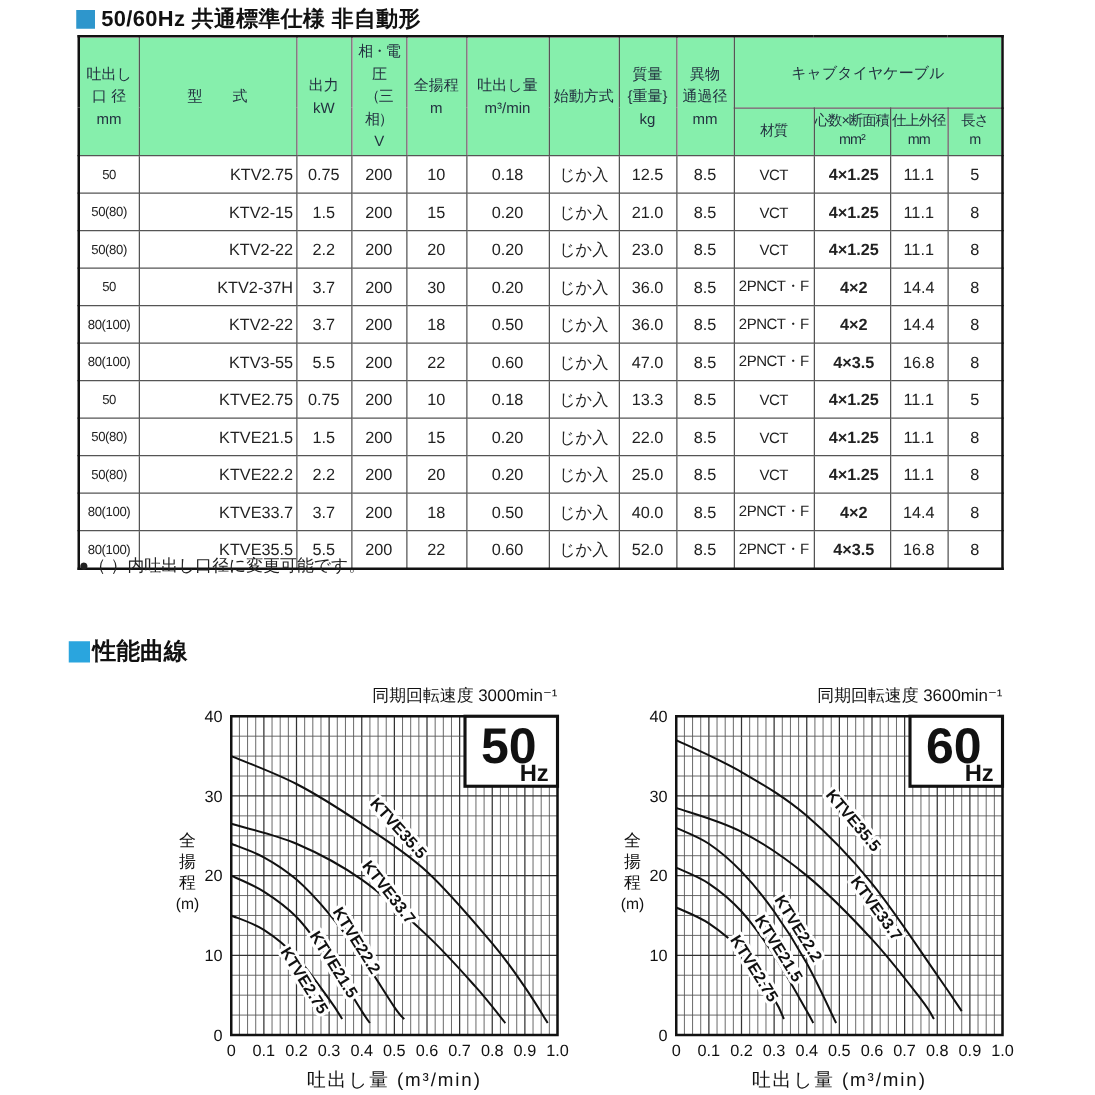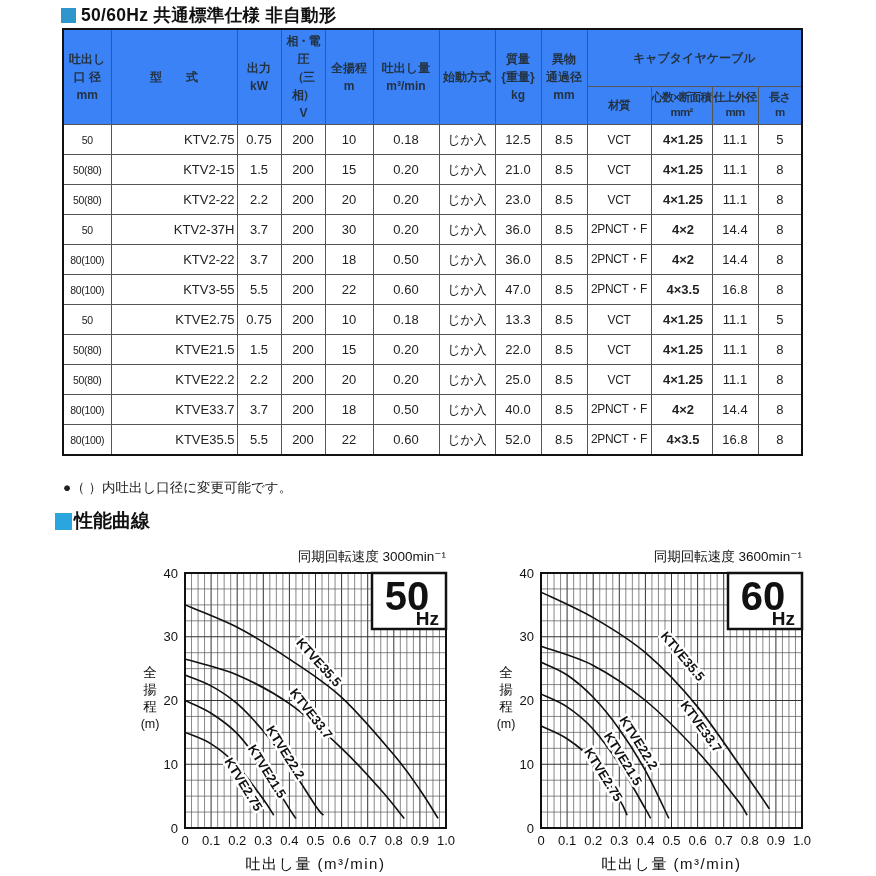--- a/index.html
+++ b/index.html
@@ -17,35 +17,35 @@
     font-weight:bold;font-size:19px;color:#111;}
   .sec-title2 .sq{display:inline-block;width:17px;height:17px;background:#2aa5de;margin-right:2px;}
 
   
   #spec-table{
     position:absolute;left:62px;top:28px;border-collapse:collapse;table-layout:fixed;
     background:#fff;border:2px solid #111;
   }
   #spec-table th,#spec-table td{border:1px solid #555;text-align:center;overflow:hidden;}
   #spec-table th{
-    background:#3b82f6;font-weight:bold;font-size:12px;color:#233240;
+    background:#86efac;font-weight:normal;font-size:12px;color:#233240;
     line-height:1.5;padding:2px 0;
   }
   #spec-table thead tr:nth-child(1){height:54px;}
   #spec-table thead tr:nth-child(2){height:36px;}
   #spec-table thead tr:nth-child(2) th{font-size:11.5px;letter-spacing:-0.8px;line-height:1.3;}
   #spec-table th.h3{letter-spacing:-1px;}
   #spec-table td{font-size:13px;height:29px;color:#222;padding:0 2px;background:#fff;}
   #spec-table td.c0{font-size:10.5px;letter-spacing:-0.3px;}
   #spec-table td.c1{text-align:right;padding-left:24px;}
   #spec-table td.c9{font-size:12px;letter-spacing:-0.4px;padding:0;}
   #spec-table td.c10{text-align:center;padding-left:5px;font-weight:bold;}
 
   
-  #notes{position:absolute;left:63px;top:480px;font-size:13.5px;color:#222;line-height:1.25;}
+  #notes{position:absolute;left:63px;top:445px;font-size:13.5px;color:#222;line-height:1.25;}
   #notes .note{margin-bottom:1px;}
 
   
   .chart-svg{position:absolute;top:547px;overflow:visible;}
   #chart-0{left:133px;}
   #chart-1{left:489px;}
   .chart-svg text{font-family:"Liberation Sans","DejaVu Sans",sans-serif;fill:#111;}
   .curve-label{paint-order:stroke;stroke:#ffffff;stroke-width:5px;stroke-linejoin:round;fill:#111;}
 </style>
 </head>

